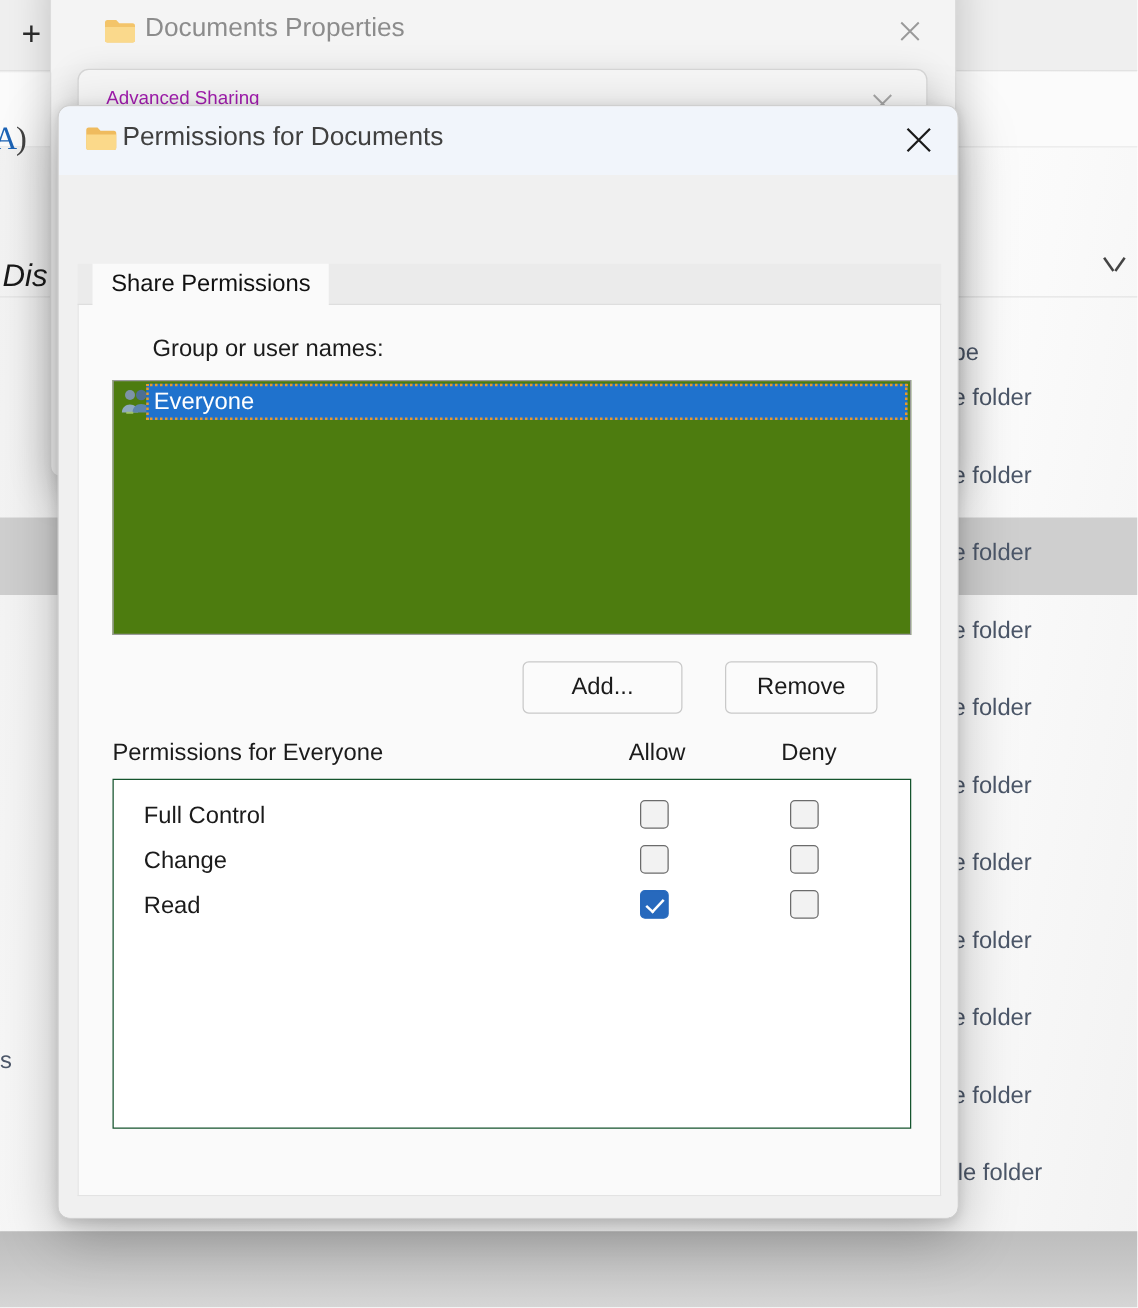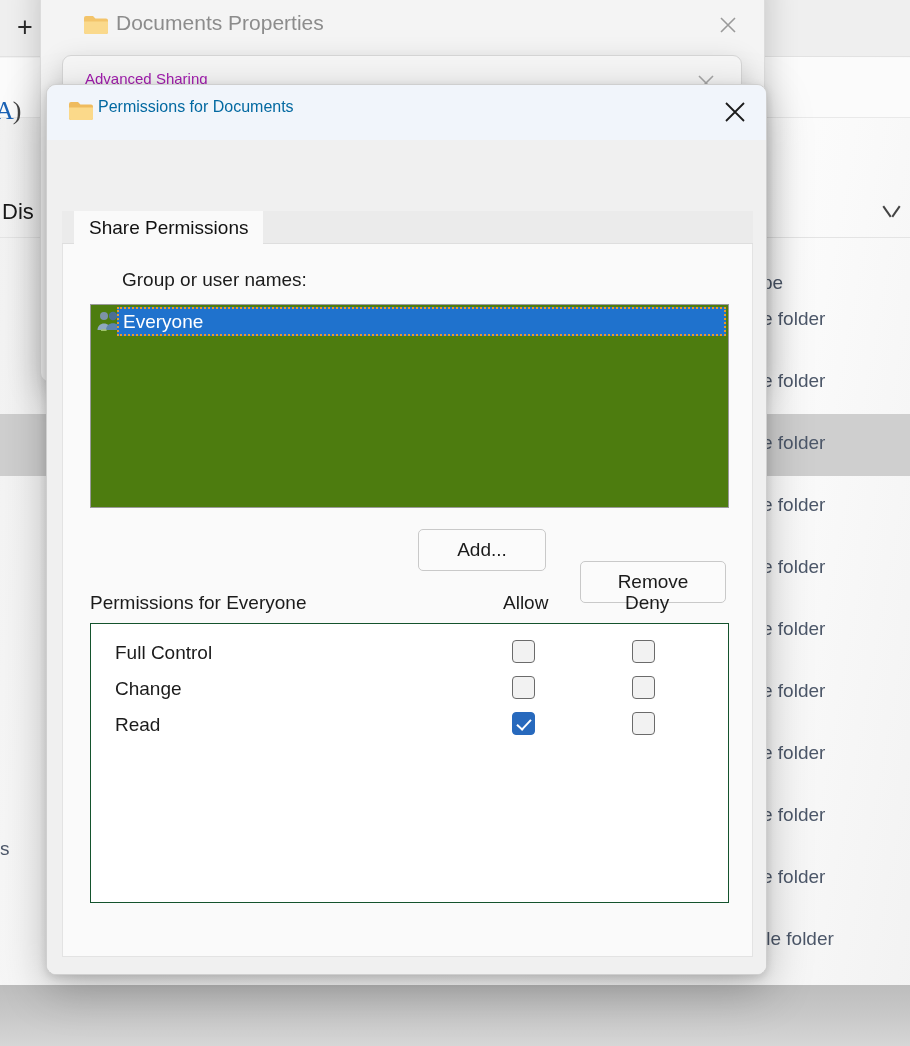--- a/index.html
+++ b/index.html
@@ -65,23 +65,24 @@
 
   .exp-colhead {
     position: absolute;
     left: 0; top: 188px;
     width: 910px; height: 50px;
     border-bottom: 1px solid #e4e4e4;
     background: transparent;
   }
   .exp-colhead .disk-label {
     position: absolute;
-    left: 2px; top: 11px;
-    font-size: 22px;
+    left: 2px; top: 19px;
+    font-size: 25px;
     color: #1a1a1a;
+    font-style: italic;
   }
   .exp-colhead .type-chevron {
     position: absolute;
     right: 7px; top: 14px;
     width: 20px; height: 20px;
   }
   .exp-colhead .type-chevron::before,
   .exp-colhead .type-chevron::after {
     content: "";
     position: absolute;
@@ -202,21 +203,21 @@
     position: absolute;
     left: 0; top: 0;
     width: 100%; height: 55px;
     background: #f1f5fb;
   }
   .perm-titlebar .folder-ico {
     position: absolute; left: 21px; top: 15px;
   }
   .perm-titlebar .title {
     position: absolute; left: 51px; top: 13px;
-    font-size: 16px; color: #0369a1;
+    font-size: 21px; color: #404040;
     white-space: nowrap;
   }
   .perm-close {
     position: absolute; right: 12px; top: 9px;
     width: 38px; height: 36px;
     display: flex; align-items: center; justify-content: center;
   }
 
   .perm-body {
     position: absolute;
@@ -489,21 +490,21 @@
             <path d="M10 20c0-4.2 3.2-6.8 7-6.8S24 15.8 24 20z" fill="#5d84ac"></path>
             <path d="M5 19.4h5.6v1.6H5z" fill="#9fc36b"></path>
           </svg>
         </span>
         <div class="list-item">
           <span class="label">Everyone</span>
         </div>
       </div>
 
       <div class="btn" style="left:371px; top:389px; width:128px; height:42px;">Add...</div>
-      <div class="btn" style="left:533px; top:389px; width:146px; height:42px;margin-top:32px;">Remove</div>
+      <div class="btn" style="left:533px; top:389px; width:122px; height:42px;">Remove</div>
 
       <div class="col-hdr" style="left:43px; top:452px;">Permissions for Everyone</div>
       <div class="col-hdr" style="left:456px; top:452px;">Allow</div>
       <div class="col-hdr" style="left:578px; top:452px;">Deny</div>
 
       <div class="permbox">
         <div id="perm-rows">
             <div class="perm-row" style="top: 12px;">
               <span class="name">Full Control</span>
               <span class="cbx allow"></span>

